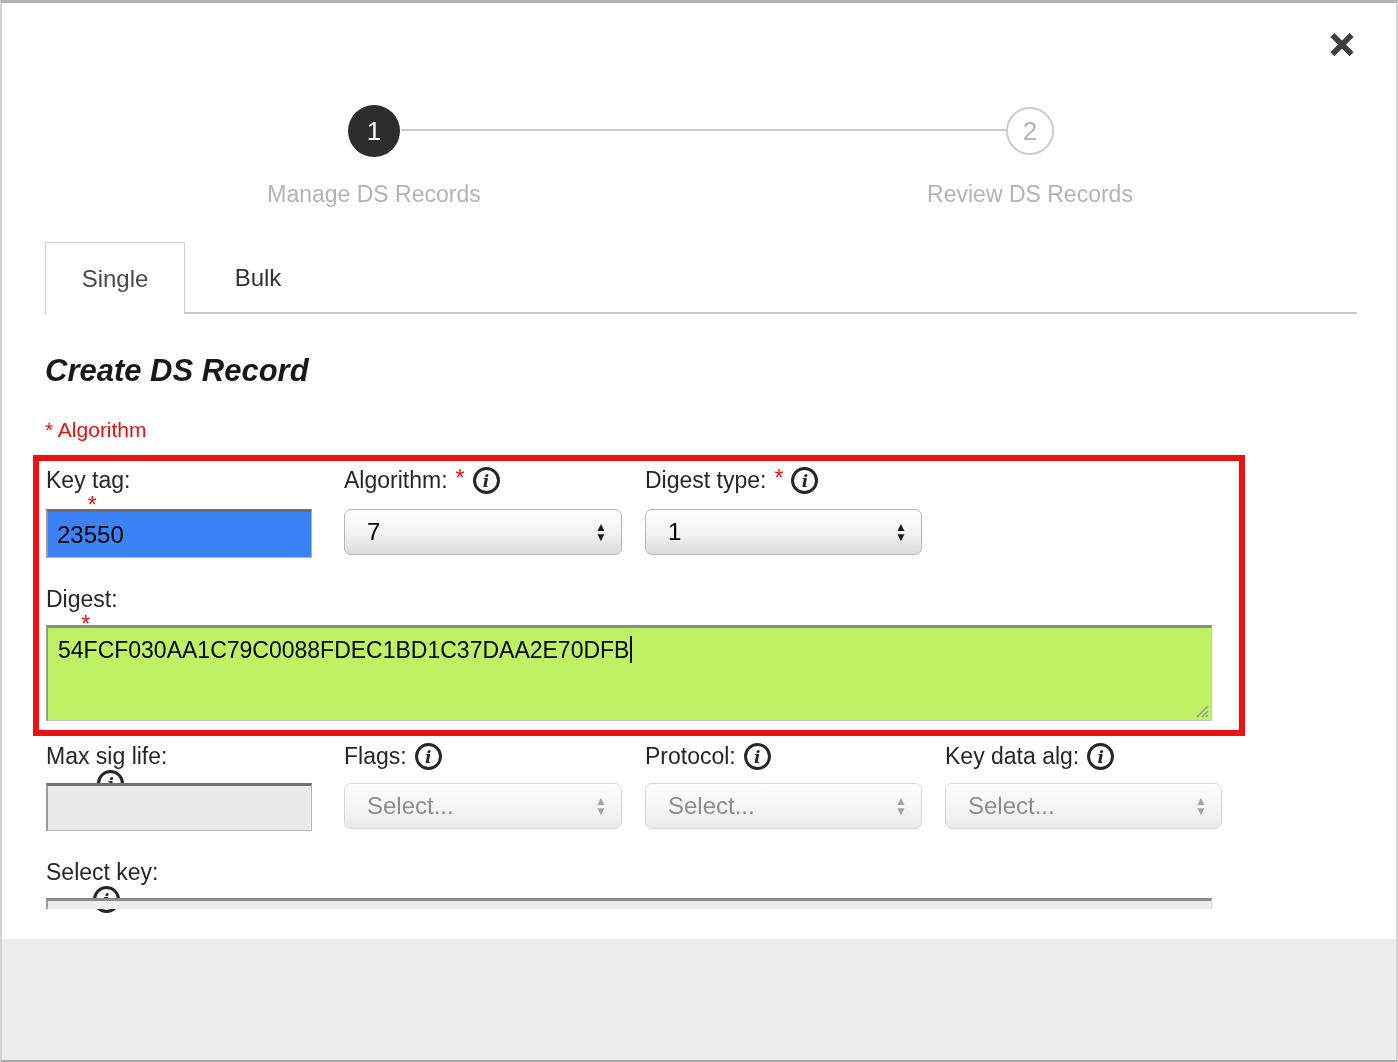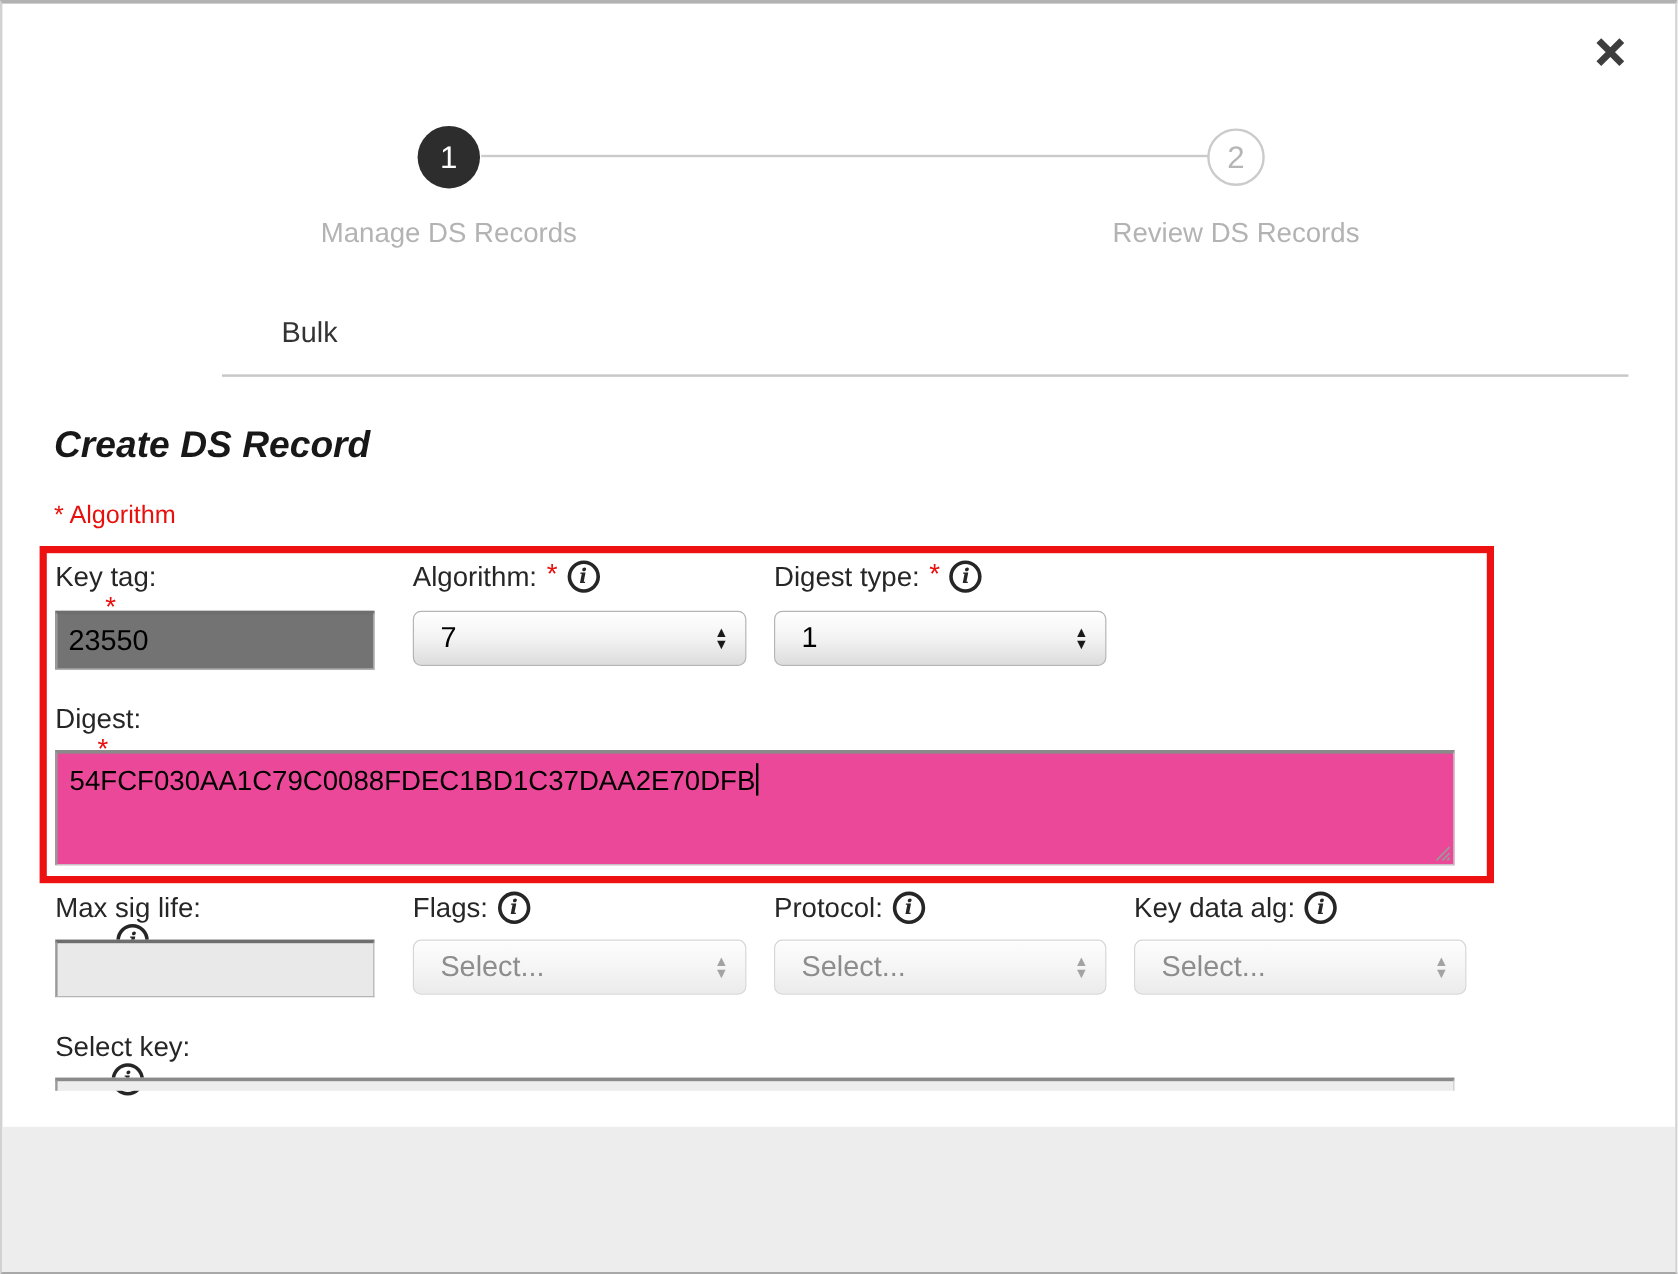--- a/index.html
+++ b/index.html
@@ -53,21 +53,21 @@
     font-family:"DejaVu Serif", serif; font-style:italic; font-weight:bold;
     font-size:17px; color:#262626; cursor:pointer;
   }
   .row1-label { top:464px; } .row3-label { top:740px; }
   .c1 { left:44px;flex-direction:column; } .c2 { left:342px;align-items:flex-end; } .c3 { left:643px; } .c4 { left:943px; }
   
   .text-input {
     position:absolute; height:49px; font-size:24px; padding:0 9px;
     border-top:3px solid #6e6e6e; border-left:2px solid #9a9a9a;
     border-right:1px solid #b5b5b5; border-bottom:1px solid #b5b5b5;
-    background:#737373; color:#000; font-family:"Liberation Sans", sans-serif;
+    background:#3b82f6; color:#000; font-family:"Liberation Sans", sans-serif;
     border-radius:0; outline:none;
   }
   .keytag-input { left:44px; top:506px; width:266px; }
   .maxsig-input { left:44px; top:780px; width:266px; height:48px; background:#e9e9e9; }
   
   .select {
     position:absolute; height:46px; border-radius:7px;
     border:1px solid #b5b5b5;
     background:linear-gradient(to bottom,#ffffff 0%,#f3f3f3 50%,#dcdcdc 100%);
     box-shadow:inset 0 1px 0 #ffffff;
@@ -82,21 +82,21 @@
   .sel-arrows { display:flex; flex-direction:column; align-items:center; font-size:12px; line-height:10px; color:#1a1a1a; }
   .select.placeholder .sel-arrows { color:#a3a3a3; }
   .sel-row1 { top:506px; } .sel-row3 { top:780px; }
   .w2 { width:278px; } .w3 { width:277px; } .w4 { width:277px; }
   .digest-label { top:583px; }
   
   .digest-area {
     position:absolute; left:44px; top:622px; width:1166px; height:96px;
     border-top:3px solid #8a8a8a; border-left:2px solid #999;
     border-right:1px solid #c2c2c2; border-bottom:1px solid #c2c2c2;
-    background:#ec4899; font-size:23px; color:#000; padding:8px 10px;
+    background:#bef264; font-size:23px; color:#000; padding:8px 10px;
     white-space:nowrap; overflow:hidden;
   }
   .caret { display:inline-block; width:2px; height:27px; background:#000; vertical-align:-5px; margin-left:1px; }
   .resize-grip { position:absolute; right:2px; bottom:2px; }
   
   .pubkey-label { top:856px; }
   .pubkey-sliver {
     position:absolute; left:44px; top:895px; width:1166px; height:11px;
     border-top:3px solid #8a8a8a; border-left:2px solid #9b9b9b;
     border-right:1px solid #cccccc; background:#ededed;
@@ -111,20 +111,21 @@
 
   <div class="close-btn">✕</div>
 
   <div class="step-line"></div>
   <div class="step-circle step-1">1</div>
   <div class="step-circle step-2">2</div>
   <div class="step-label l2">Review DS Records</div>
   <div class="step-label l1">Manage DS Records</div>
 
   <div class="tab-underline"></div>
+  <div class="tab single">Single</div>
   <div class="tab bulk">Bulk</div>
 
   <div class="form-title">Create DS Record</div>
   <div class="required-note">* Algorithm</div>
 
   <div class="highlight-box"></div>
 
   <div class="field-label row1-label c1">
     <span>Key tag:</span>
     <span class="req-star">*</span>

